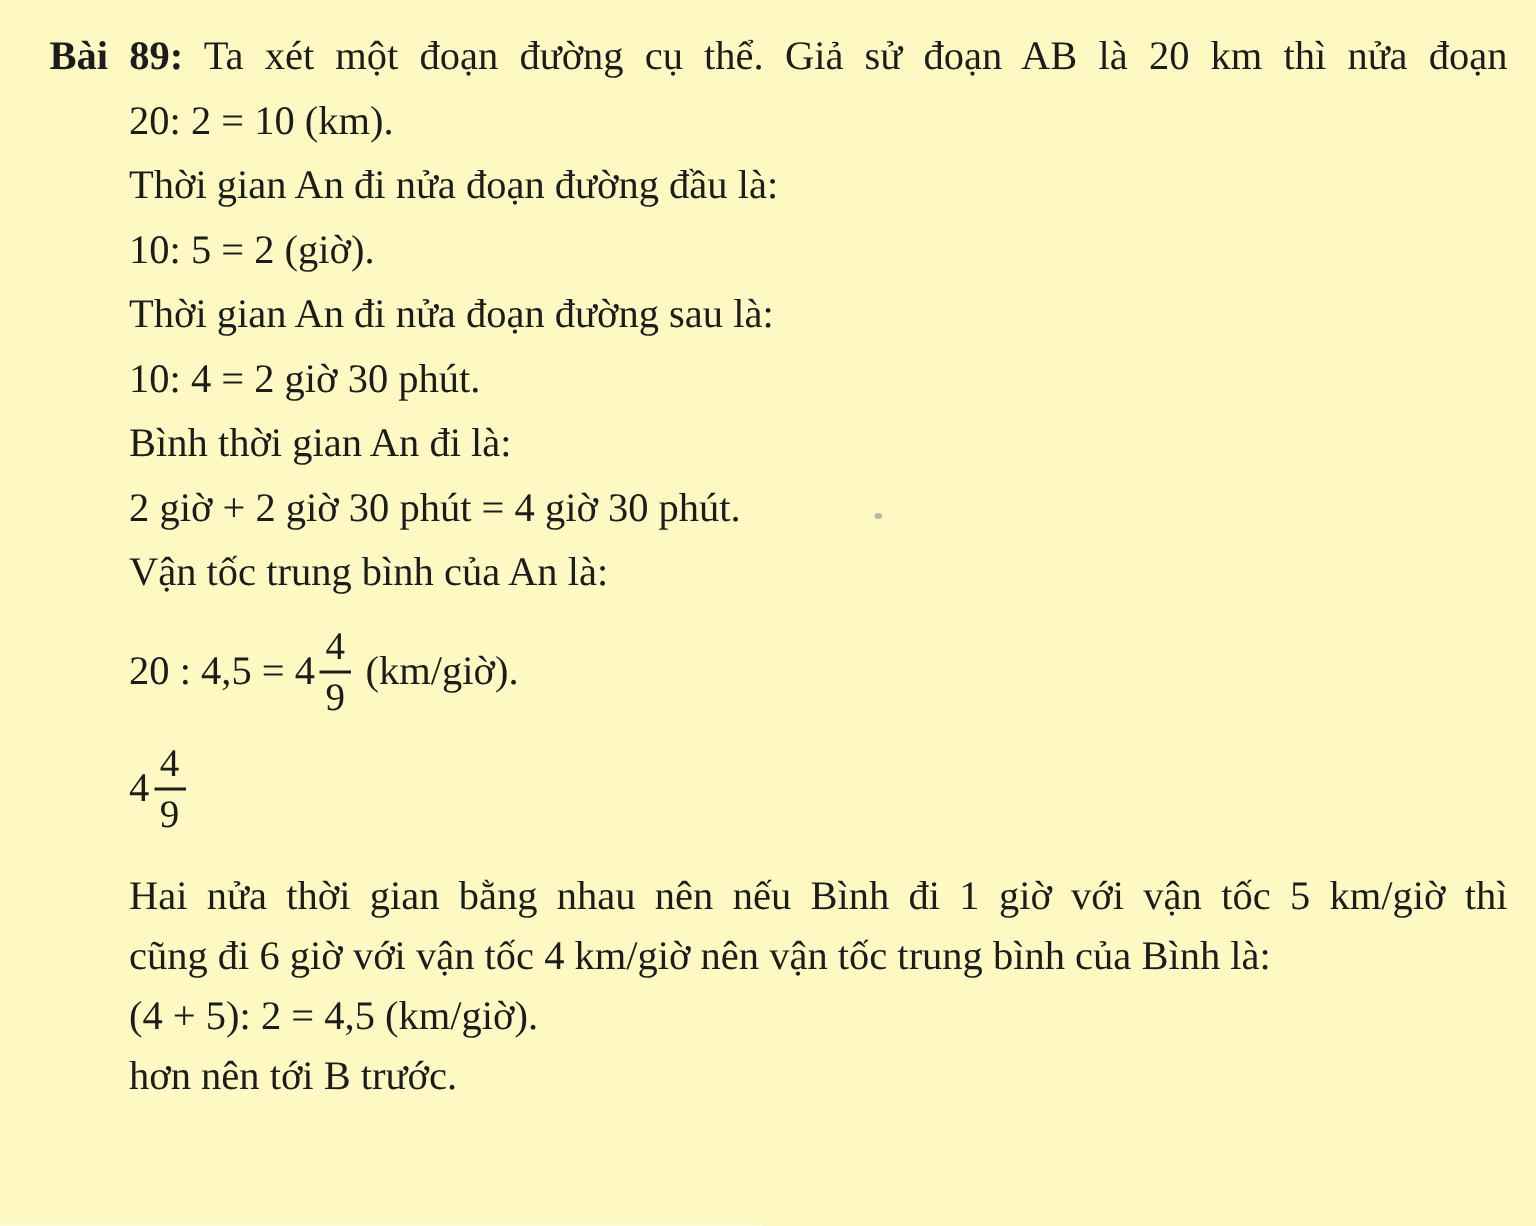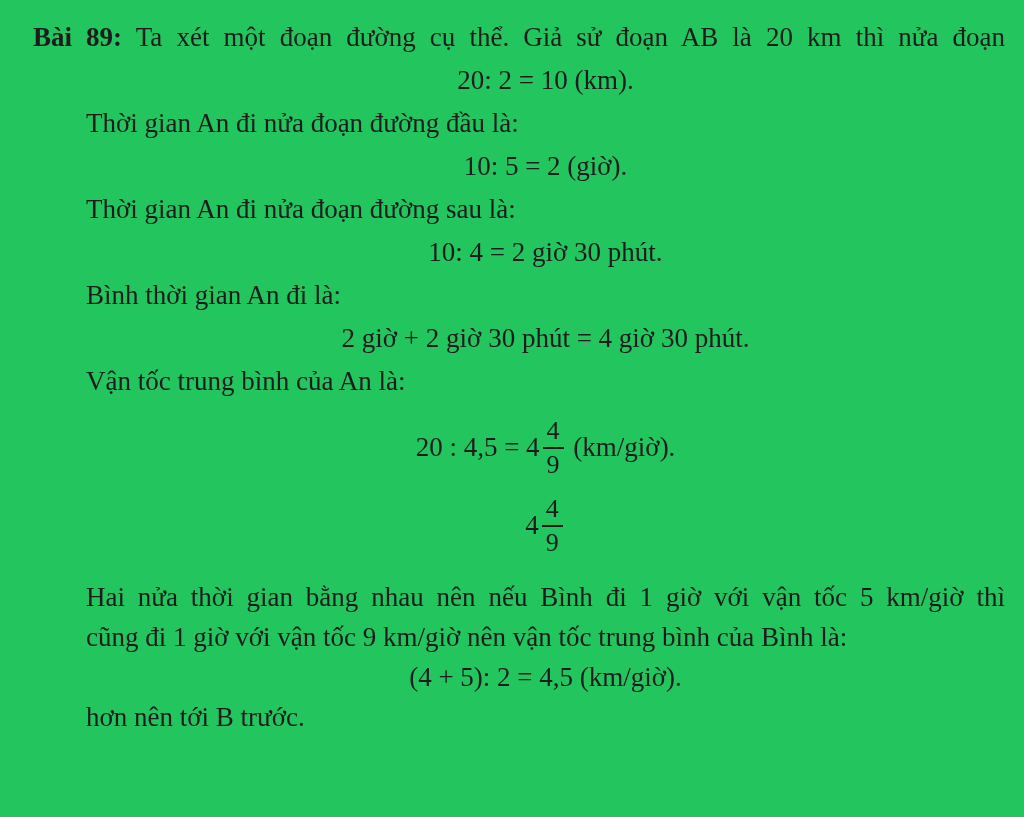--- a/index.html
+++ b/index.html
@@ -4,39 +4,39 @@
 <style>
   html, body {
     margin: 0;
     padding: 0;
     background: #ffffff;
   }
   .page {
     position: relative;
     width: 1024px;
     height: 817px;
-    background: #22c55e;
+    background: #fef9c3;
     color: #1c1c1c;
     font-family: "Liberation Serif", "DejaVu Serif", serif;
     font-size: 27px;
     overflow: hidden;
     box-sizing: border-box;
     padding-top: 16px;
   }
   .line {
     line-height: 43px;
     height: 43px;
     white-space: nowrap;
   }
   
   .l-body { margin-left: 86px; margin-right: 19px; }
   
   .l-head { margin-left: 33px; margin-right: 19px; }
   
-  .l-eq   { margin-left: 86px; margin-right: 19px; text-align: center; }
+  .l-eq   { margin-left: 86px; margin-right: 19px; }
   
   .jfull {
     text-align: justify;
     text-align-last: justify;
     white-space: normal;
   }
   .bold { font-weight: bold; }
   
   .fr {
     height: 64px;
@@ -105,21 +105,21 @@
         <span class="den">9</span>
       </span> <span>(km/giờ).</span></div>
 
   <div class="line l-eq fr fr-b"><span>4</span><span class="frac">
         <span class="num">4</span>
         <span class="den">9</span>
       </span> </div>
 
   <div class="line l-body jfull tight mt-para">Hai nửa thời gian bằng nhau nên nếu Bình đi 1 giờ với vận tốc 5 km/giờ thì</div>
 
-  <div class="line l-body tight">cũng đi 1 giờ với vận tốc 9 km/giờ nên vận tốc trung bình của Bình là:</div>
+  <div class="line l-body tight">cũng đi 6 giờ với vận tốc 4 km/giờ nên vận tốc trung bình của Bình là:</div>
 
   <div class="line l-eq tight">(4 + 5): 2 = 4,5 (km/giờ).</div>
 
 
   <div class="line l-body tight">hơn nên tới B trước.</div>
 
   <div class="speck"></div>
 
 </div>
 

